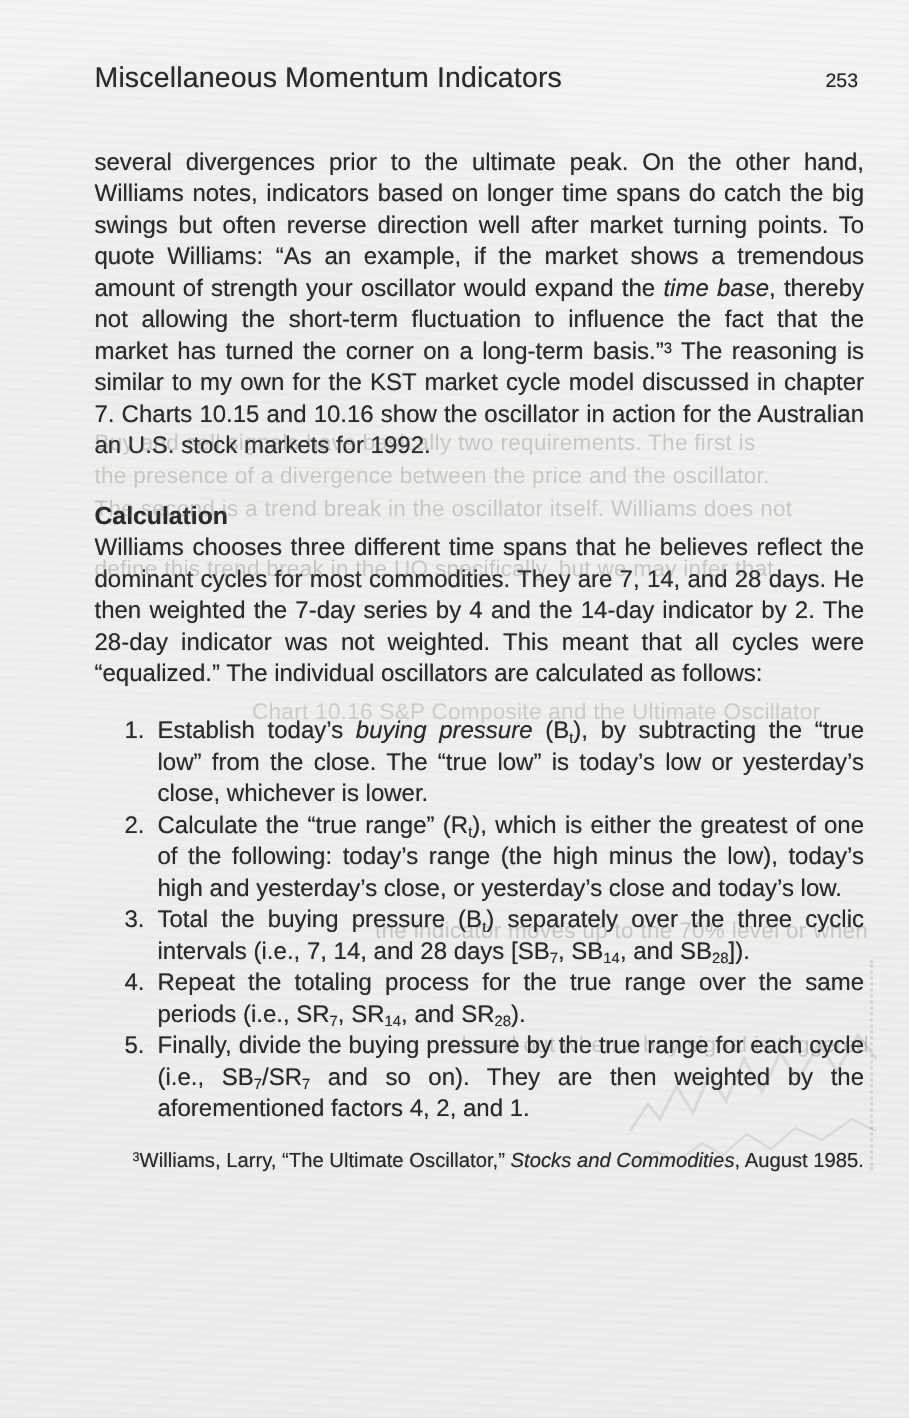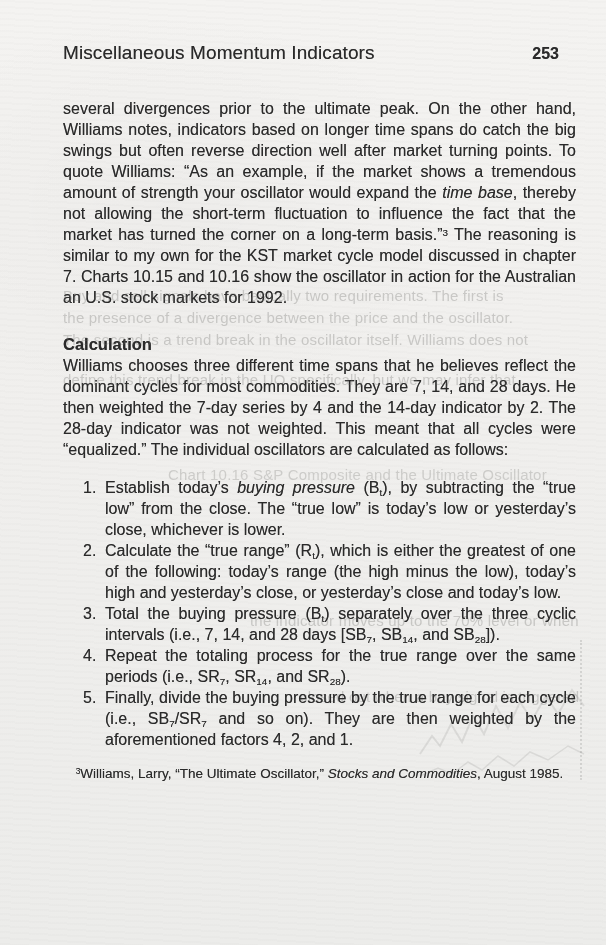--- a/index.html
+++ b/index.html
@@ -17,38 +17,38 @@
     overflow:hidden;
     font-family:"Liberation Sans", sans-serif;
     color:#2a2a2a;
   }
   .ink{ text-shadow:0 0 0.6px rgba(42,42,42,0.55); }
   .running-header{
     display:flex;justify-content:space-between;align-items:baseline;
     margin:0 0 34px 0;
   }
   .running-title{ font-size:19px; letter-spacing:0.1px; }
-  .page-number{ font-size:16px; font-weight:700; margin-right:17px; }
+  .page-number{ font-size:13px; font-weight:400; margin-right:4px; }
   .body-copy{ font-size:16px; line-height:21px; text-align:justify; }
   p{ margin:0; }
   .para2{ }
   h2.calc{
     font-size:16.5px; font-weight:700; margin:26px 0 0 0;
   }
   ol.calc-list{
     list-style:none; margin:17px 0 0 0; padding:0;
   }
   ol.calc-list li{
     position:relative; padding-left:42px; margin:0;
   }
   ol.calc-list .num{ position:absolute; left:20px; top:0; }
   .para3{ margin-top:21px; }
   .indent{ text-indent:18px; }
   .footnote{
-    margin-top:13px; font-size:13.5px; line-height:22px; text-align:center;
+    margin-top:13px; font-size:13.5px; line-height:22px; text-align:right;
   }
   .it{ font-style:italic; }
   sub{ font-size:0.62em; vertical-align:baseline; position:relative; top:0.30em; line-height:0; }
   sup{ font-size:0.62em; vertical-align:baseline; position:relative; top:-0.45em; line-height:0; }
   
   .ghost{
     position:absolute; white-space:nowrap;
     font-size:15px; color:rgba(110,110,106,0.30);
     filter:blur(0.4px); letter-spacing:0.2px;
   }

